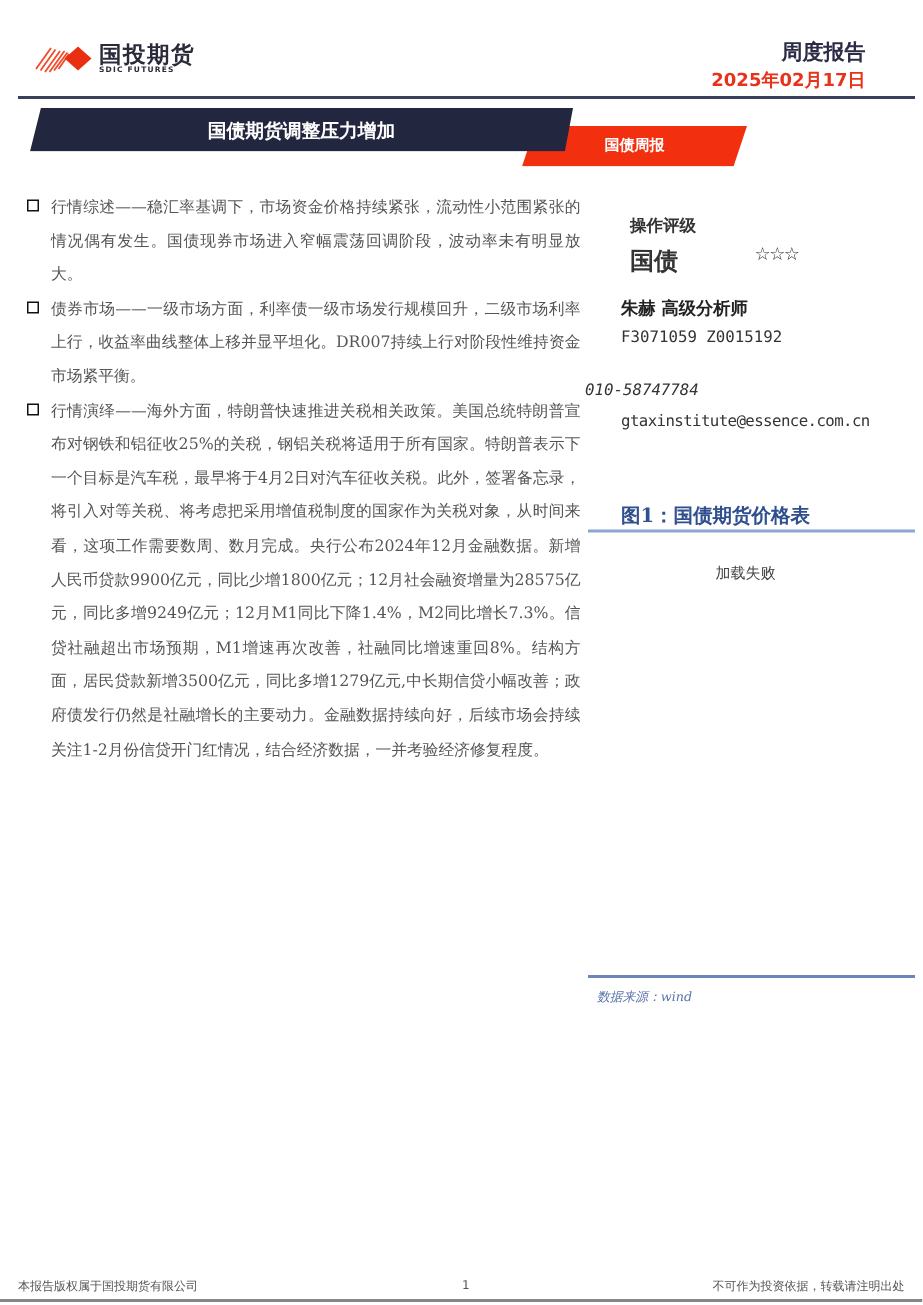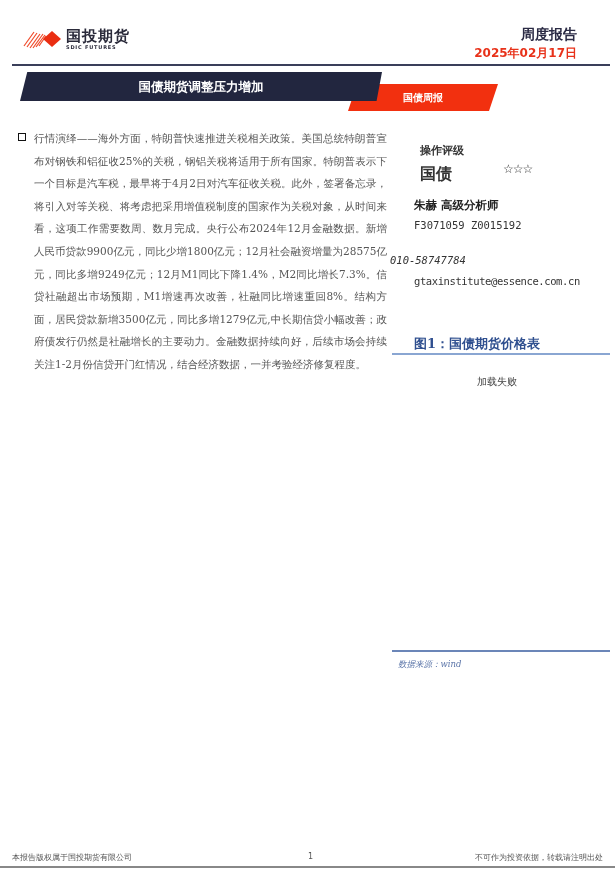--- a/index.html
+++ b/index.html
@@ -89,20 +89,28 @@
 <div class="abs top-rule"></div>
 
 <div class="abs banner-red"></div>
 <div class="abs banner-red-label">国债周报</div>
 <div class="abs banner-dark"></div>
 <div class="abs banner-title">国债期货调整压力增加</div>
 
 <div class="abs body-col">
   <div class="para">
     <span class="bullet"></span>
+    <span class="txt">行情综述——稳汇率基调下，市场资金价格持续紧张，流动性小范围紧张的情况偶有发生。国债现券市场进入窄幅震荡回调阶段，波动率未有明显放大。</span>
+  </div>
+  <div class="para">
+    <span class="bullet"></span>
+    <span class="txt">债券市场——一级市场方面，利率债一级市场发行规模回升，二级市场利率上行，收益率曲线整体上移并显平坦化。DR007持续上行对阶段性维持资金市场紧平衡。</span>
+  </div>
+  <div class="para">
+    <span class="bullet"></span>
     <span class="txt">行情演绎——海外方面，特朗普快速推进关税相关政策。美国总统特朗普宣布对钢铁和铝征收25%的关税，钢铝关税将适用于所有国家。特朗普表示下一个目标是汽车税，最早将于4月2日对汽车征收关税。此外，签署备忘录，将引入对等关税、将考虑把采用增值税制度的国家作为关税对象，从时间来看，这项工作需要数周、数月完成。央行公布2024年12月金融数据。新增人民币贷款9900亿元，同比少增1800亿元；12月社会融资增量为28575亿元，同比多增9249亿元；12月M1同比下降1.4%，M2同比增长7.3%。信贷社融超出市场预期，M1增速再次改善，社融同比增速重回8%。结构方面，居民贷款新增3500亿元，同比多增1279亿元,中长期信贷小幅改善；政府债发行仍然是社融增长的主要动力。金融数据持续向好，后续市场会持续关注1-2月份信贷开门红情况，结合经济数据，一并考验经济修复程度。</span>
   </div>
 </div>
 
 <div class="abs rating-title">操作评级</div>
 <div class="abs rating-item">国债</div>
 <div class="abs rating-stars">☆☆☆</div>
 <div class="abs analyst">朱赫 高级分析师</div>
 <div class="abs license">F3071059 Z0015192</div>
 <div class="abs phone">010-58747784</div>

